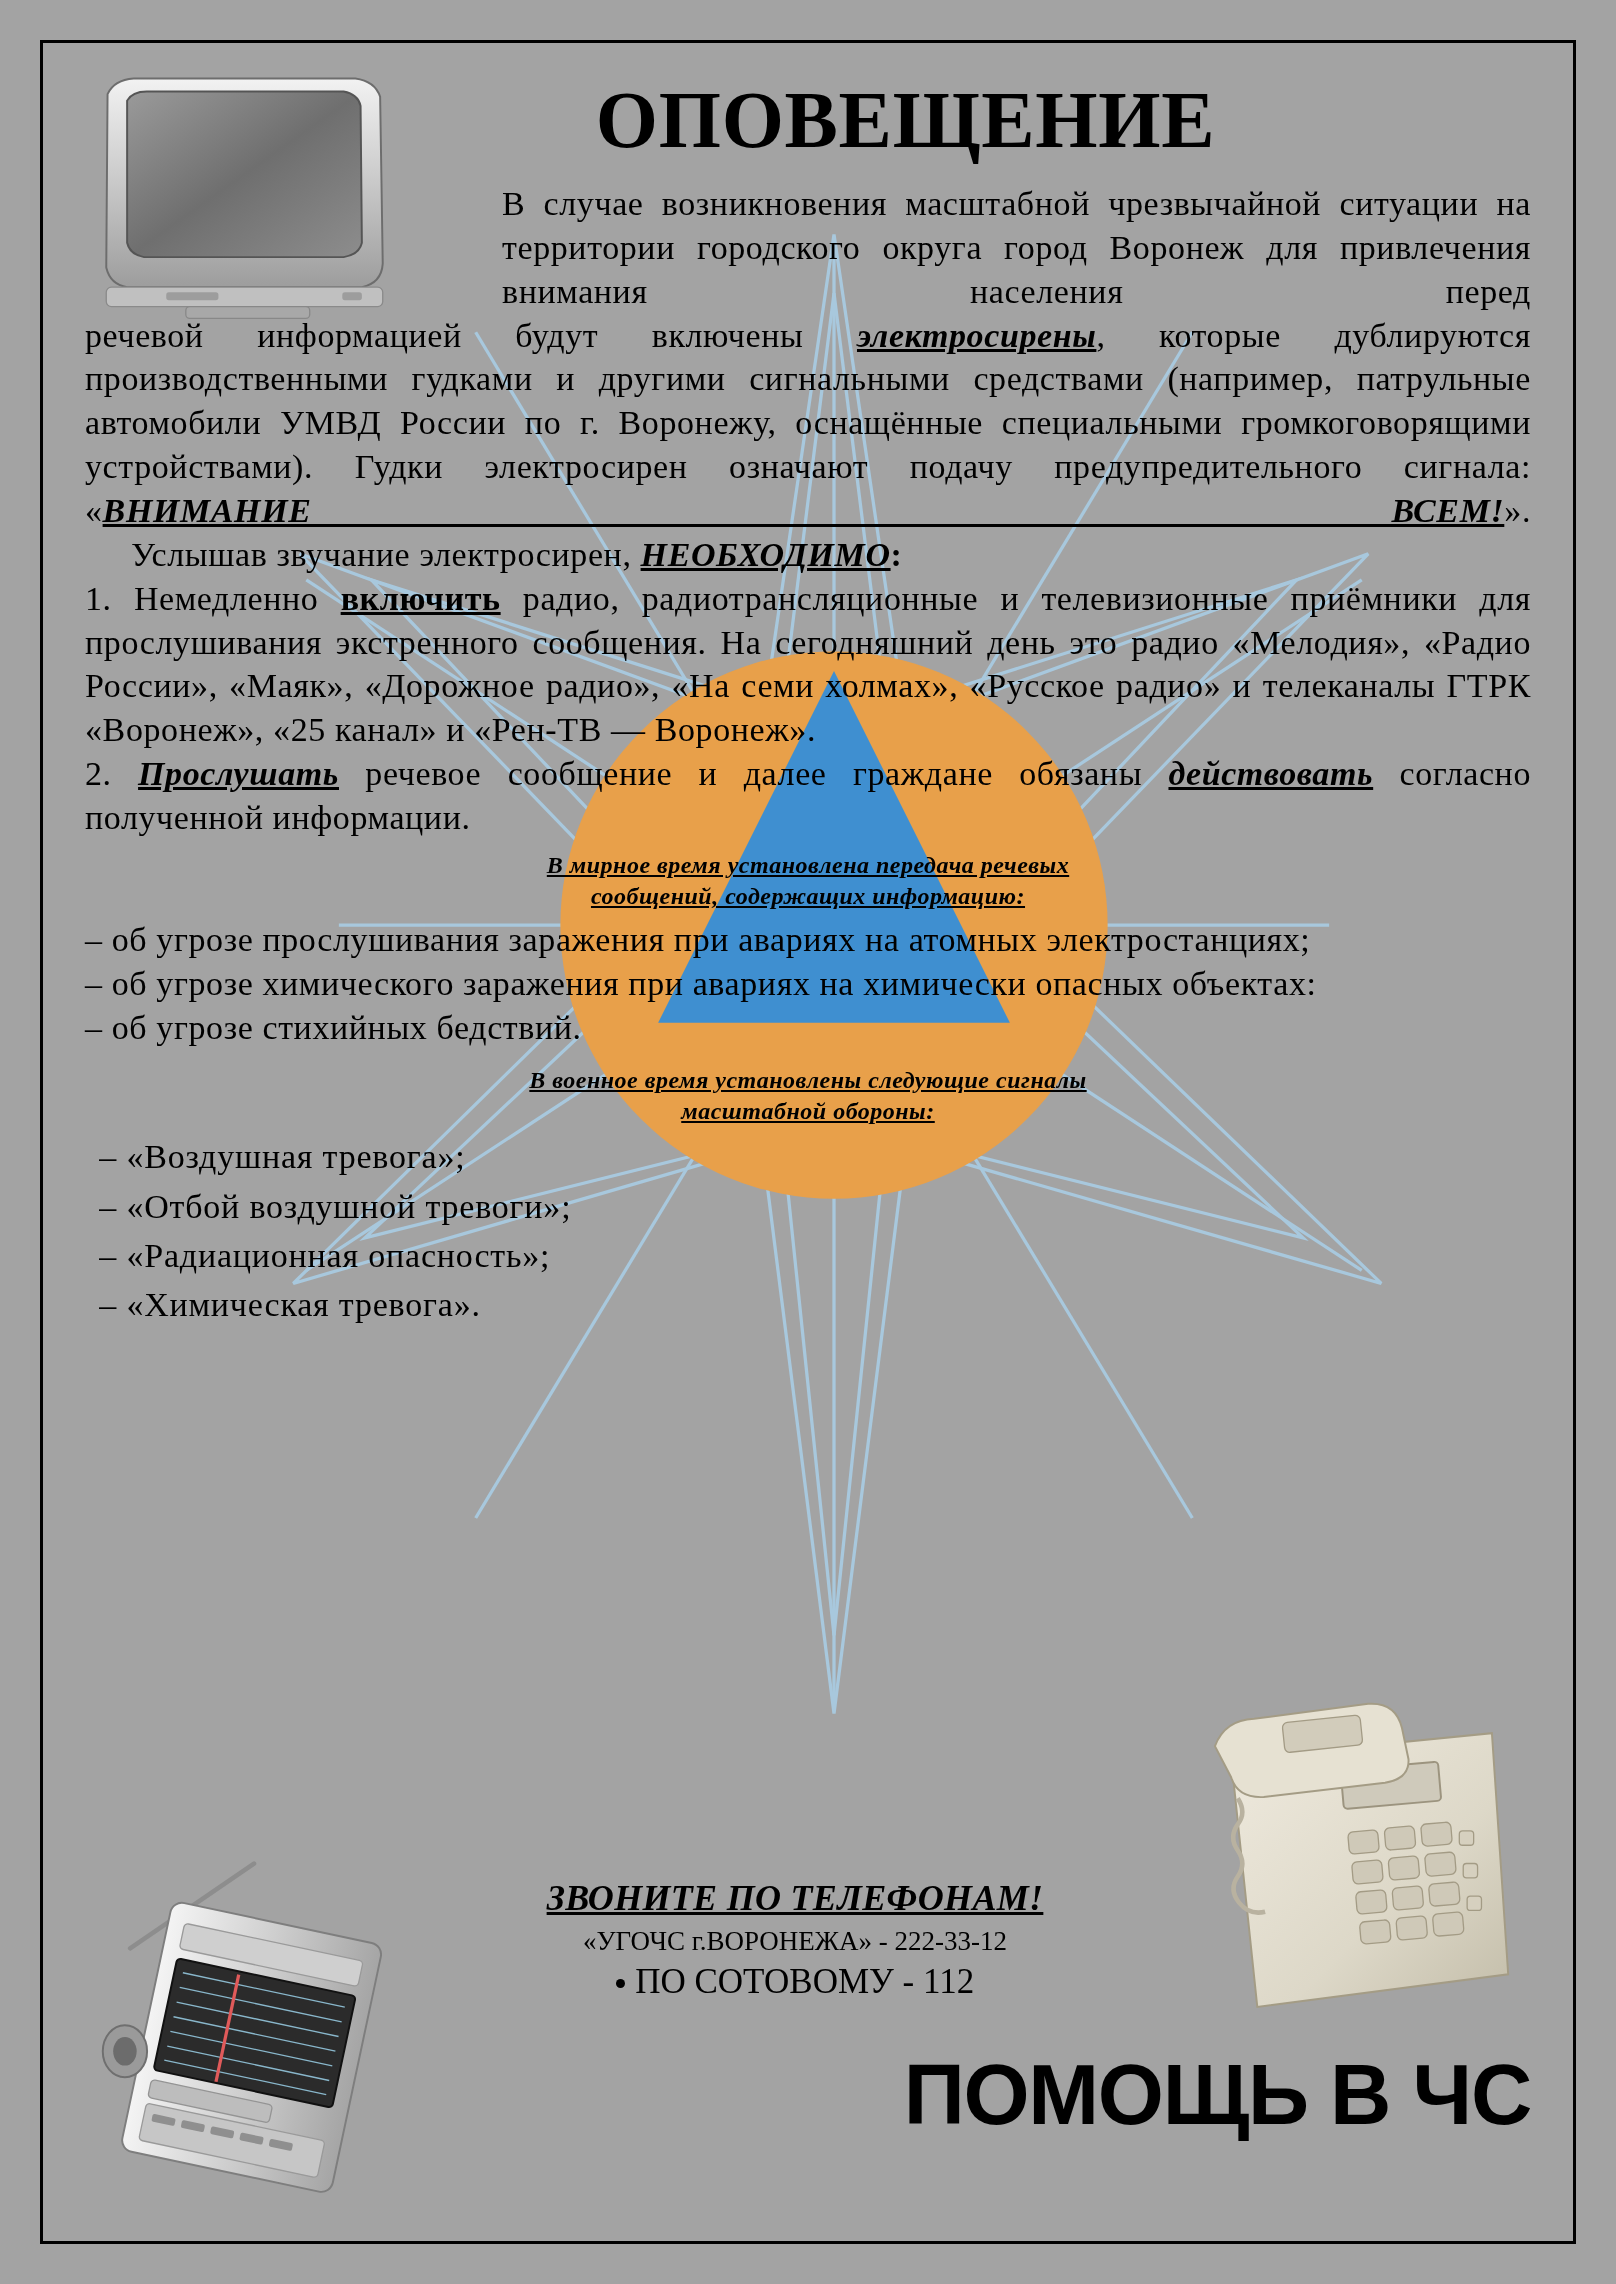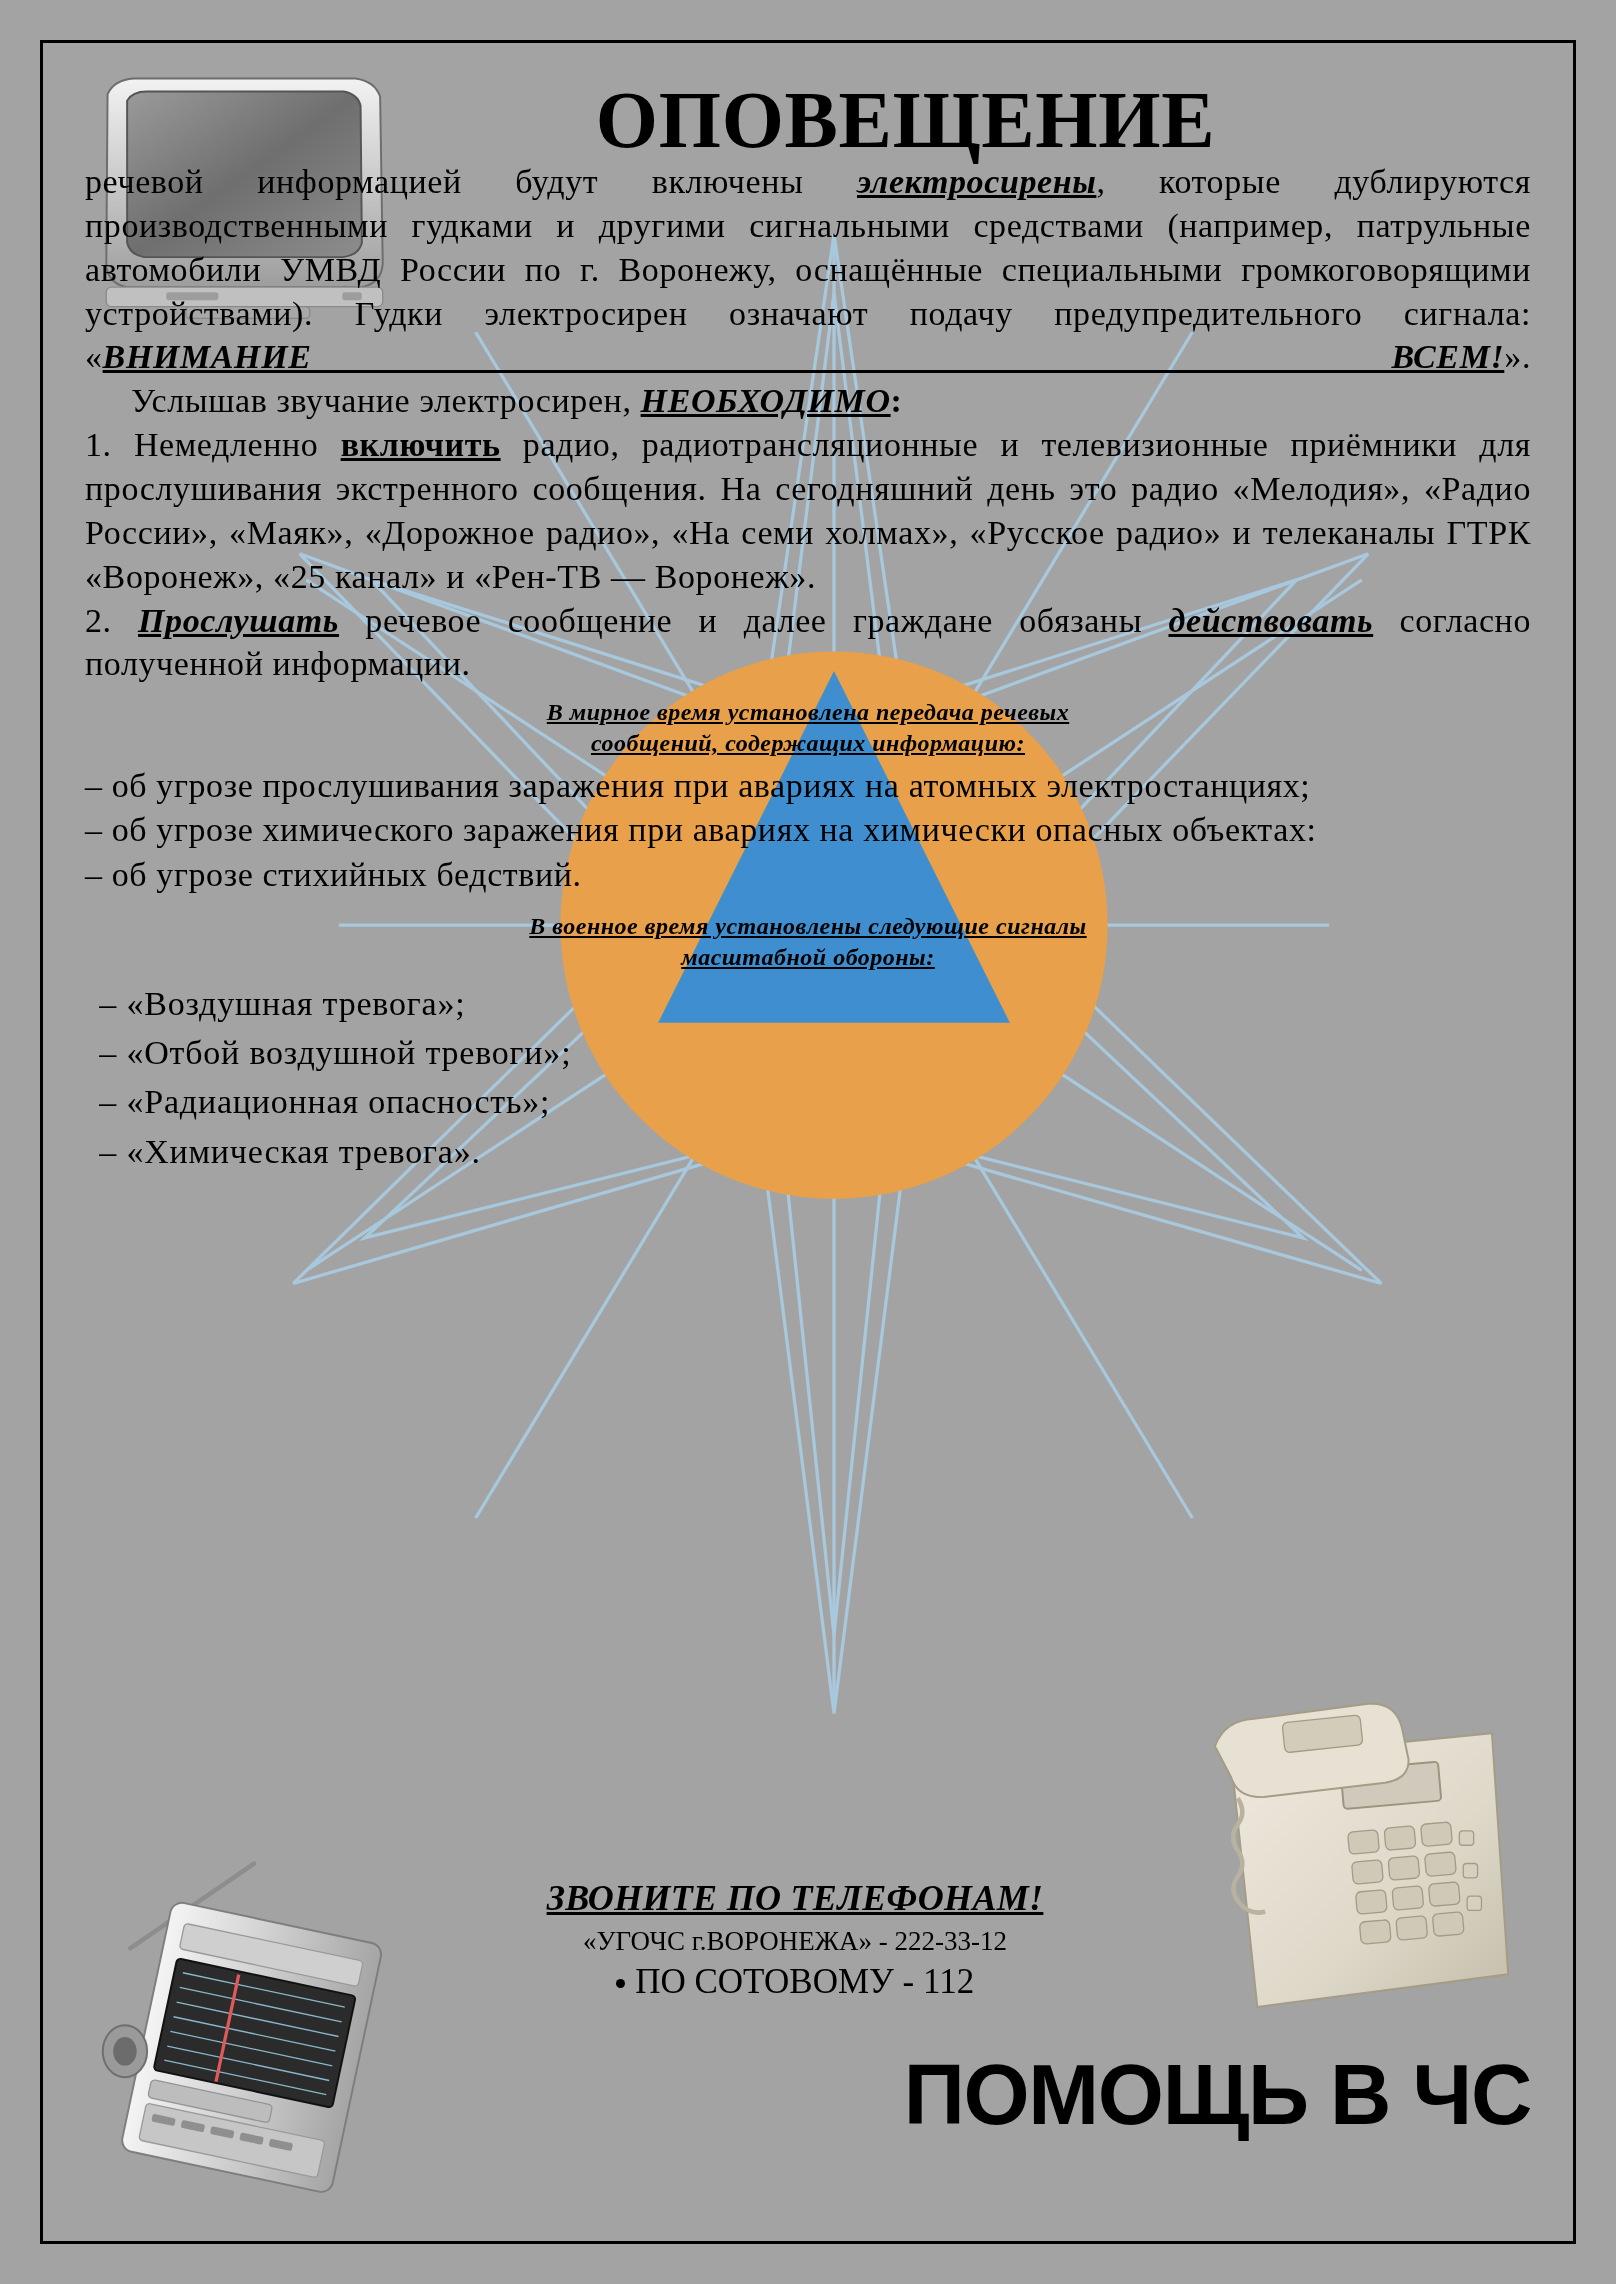--- a/index.html
+++ b/index.html
@@ -255,20 +255,23 @@
     <rect x="28" y="336" width="424" height="30" rx="8" fill="#c0c0c0" stroke="#8a8a8a" stroke-width="2"></rect>
     <rect x="120" y="344" width="80" height="12" rx="4" fill="#9d9d9d"></rect>
     <rect x="390" y="344" width="30" height="12" rx="4" fill="#9d9d9d"></rect>
     <rect x="150" y="366" width="190" height="18" rx="6" fill="#a8a8a8" stroke="#888" stroke-width="2"></rect>
   </svg>
 
   <div class="content">
 
     <h1 class="title">ОПОВЕЩЕНИЕ</h1>
 
+    <div class="intro-block">
+      <p class="body">В случае возникновения масштабной чрезвычайной ситуации на территории городского округа город Воронеж для привлечения внимания населения перед</p>
+    </div>
 
     <p class="body para-gap"><span>речевой информацией будут включены </span><span class="bi-u">электросирены</span><span>, которые дублируются производственными гудками и другими сигнальными средствами (например, патрульные автомобили УМВД России по г. Воронежу, оснащённые специальными громкоговорящими устройствами). Гудки электросирен означают подачу предупредительного сигнала: «</span><span class="bi-u">ВНИМАНИЕ ВСЕМ!</span><span>».</span></p>
 
     <p class="body nojust para-gap" style="text-indent:46px;"><span>Услышав звучание электросирен, </span><span class="bi-u">НЕОБХОДИМО</span><span class="bold">:</span></p>
 
     <p class="body last-left para-gap"><span>1.</span><span> Немедленно </span><span class="b-u">включить</span><span> радио, радиотрансляционные и телевизионные приёмники для прослушивания экстренного сообщения. На сегодняшний день это радио «Мелодия», «Радио России», «Маяк», «Дорожное радио», «На семи холмах», «Русское радио» и телеканалы ГТРК «Воронеж», «25 канал» и «Рен-ТВ — Воронеж».</span></p>
 
     <p class="body last-left para-gap"><span>2.</span><span>  </span><span class="bi-u">Прослушать</span><span> речевое сообщение и далее граждане обязаны </span><span class="bi-u">действовать</span><span> согласно полученной информации.</span></p>
 
     <div class="center-head">

